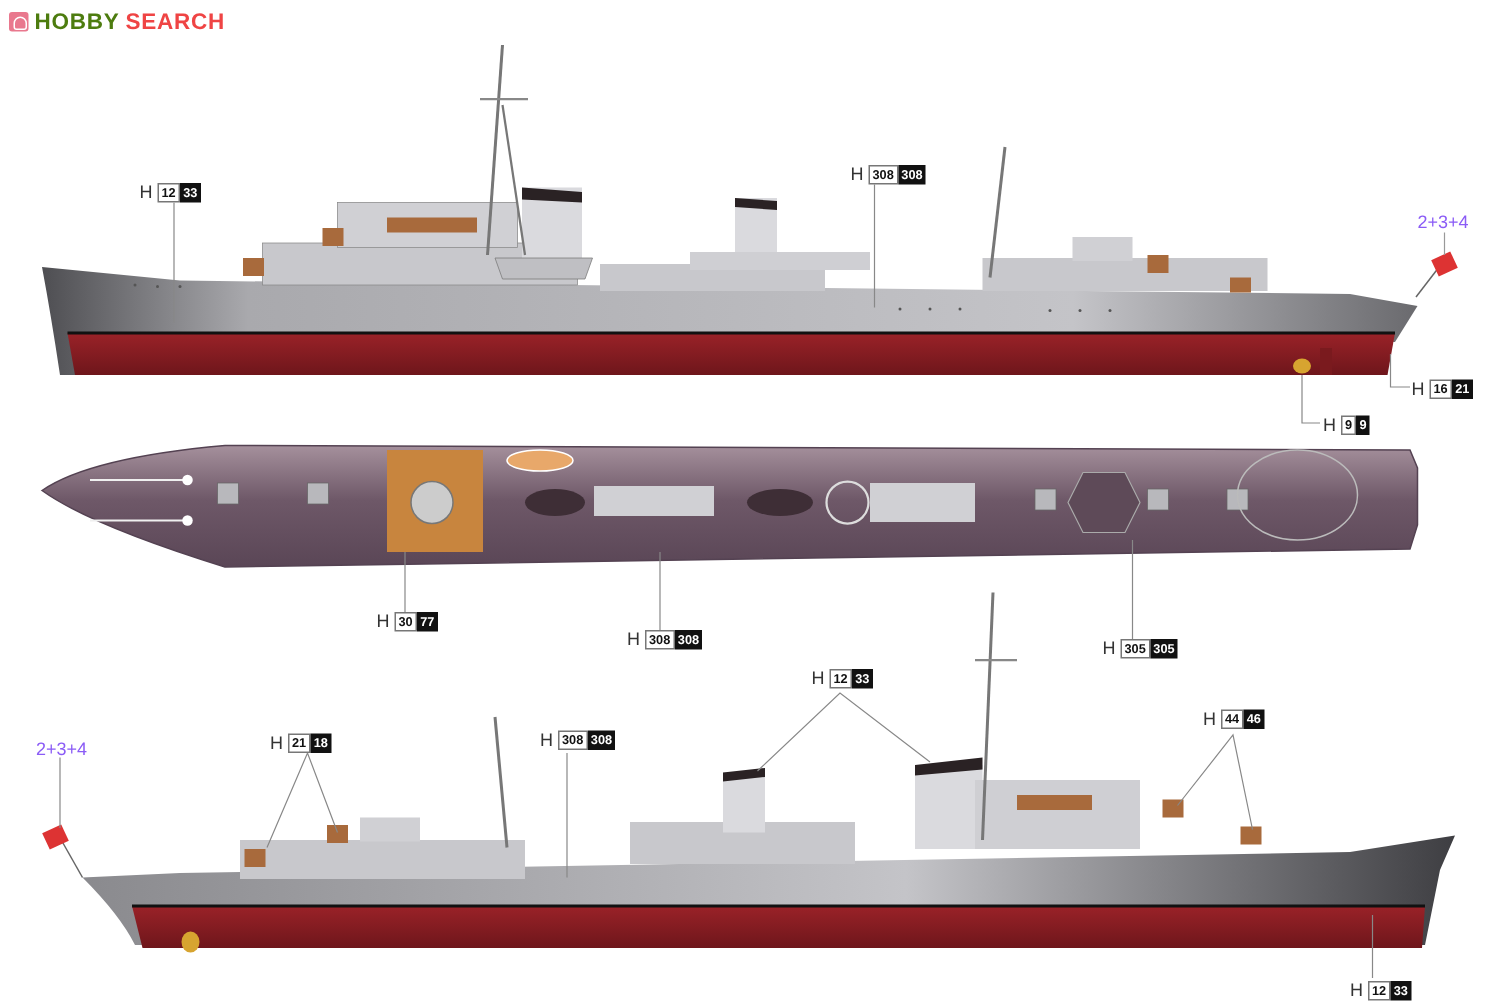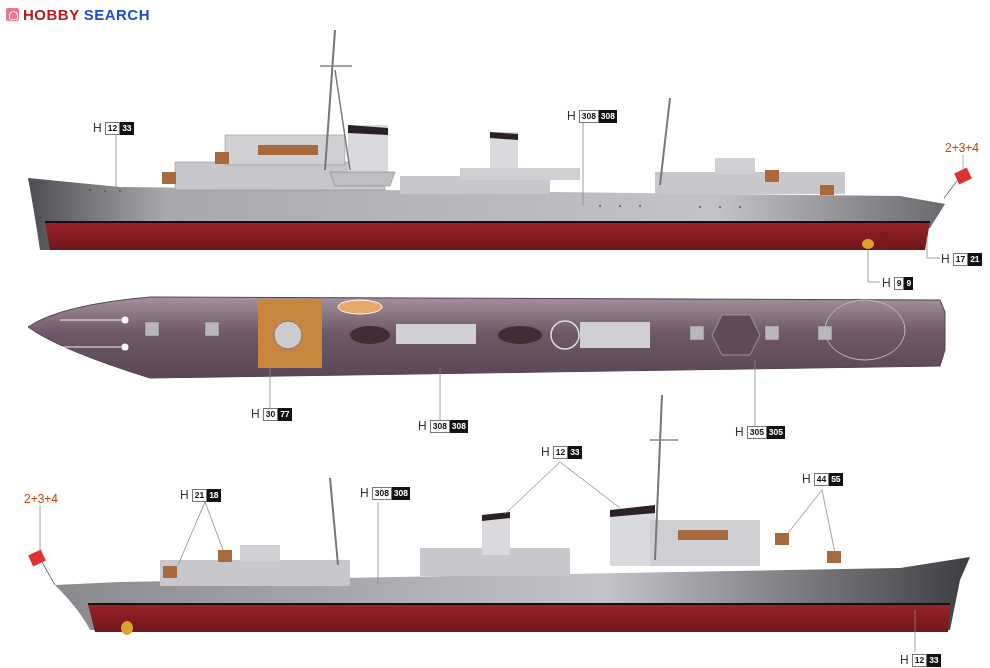--- a/index.html
+++ b/index.html
@@ -1,28 +1,28 @@
 <!DOCTYPE html>
 <html><head>
 <meta charset="utf-8">
 <style>
   html, body { margin:0; padding:0; background:#fff; }
   body { width:990px; height:668px; position:relative; overflow:hidden; font-family:"Liberation Sans", sans-serif; }
   .logo { position:absolute; left:6px; top:6px; display:flex; align-items:center; gap:4px; font-weight:bold; font-size:15px; letter-spacing:0.5px; }
   .logo .mark { width:13px; height:13px; background:#e9788e; border-radius:2px; position:relative; }
   .logo .mark::after { content:""; position:absolute; left:3px; top:3px; width:7px; height:7px; border:1px solid #fff; border-radius:50% 50% 2px 2px; }
-  .logo .hobby { color:#b91c1c; }
-  .logo .search { color:#1d4ed8;text-align:center; }
+  .logo .hobby { color:#4d7c0f; }
+  .logo .search { color:#ef4444;text-align:center; }
   svg.art { position:absolute; left:0; top:0; }
   .label { position:absolute; display:flex; align-items:center; gap:3px; font-size:12px; color:#222; }
   .label .h { font-size:12px; color:#333; }
   .label .b1 { border:1px solid #777; background:#fff; color:#111; font-size:8.5px; font-weight:bold; padding:1px 2px; line-height:9px; }
   .label .b2 { background:#111; color:#fff; font-size:8.5px; font-weight:bold; padding:2px 2px; line-height:9px; }
   .label .pair { display:flex;align-items:center; }
-  .flagtxt { position:absolute; font-size:12px; color:#c2410c; }
+  .flagtxt { position:absolute; font-size:12px; color:#8b5cf6; }
 </style>
 </head>
 <body>
 
 <div class="logo">
   <span class="mark"></span>
   <span class="hobby">HOBBY</span>
   <span class="search">SEARCH</span>
 </div>
 
@@ -181,21 +181,21 @@
 <div class="label" style="left:567px;top:109px;">
   <span class="h">H</span>
   <span class="pair">
       <span class="b1">308</span>
       <span class="b2">308</span>
     </span>
 </div>
 <div class="label" style="left:941px;top:252px;">
   <span class="h">H</span>
   <span class="pair">
-      <span class="b1">17</span>
+      <span class="b1">16</span>
       <span class="b2">21</span>
     </span>
 </div>
 <div class="label" style="left:882px;top:276px;">
   <span class="h">H</span>
   <span class="pair">
       <span class="b1">9</span>
       <span class="b2">9</span>
     </span>
 </div>
@@ -242,21 +242,21 @@
   <span class="h">H</span>
   <span class="pair">
       <span class="b1">12</span>
       <span class="b2">33</span>
     </span>
 </div>
 <div class="label" style="left:802px;top:472px;">
   <span class="h">H</span>
   <span class="pair">
       <span class="b1">44</span>
-      <span class="b2">55</span>
+      <span class="b2">46</span>
     </span>
 </div>
 <div class="label" style="left:900px;top:653px;">
   <span class="h">H</span>
   <span class="pair">
       <span class="b1">12</span>
       <span class="b2">33</span>
     </span>
 </div>
 

